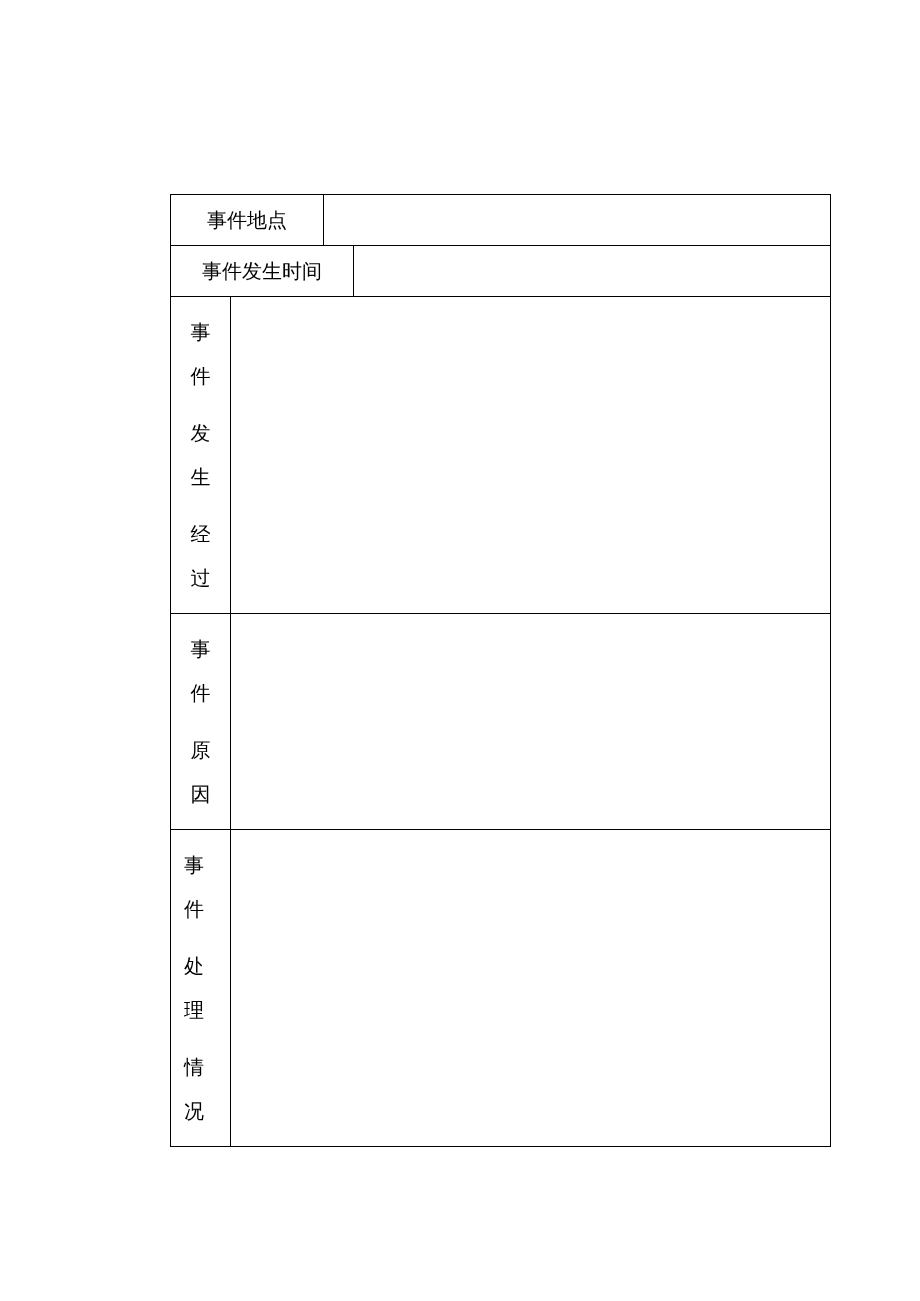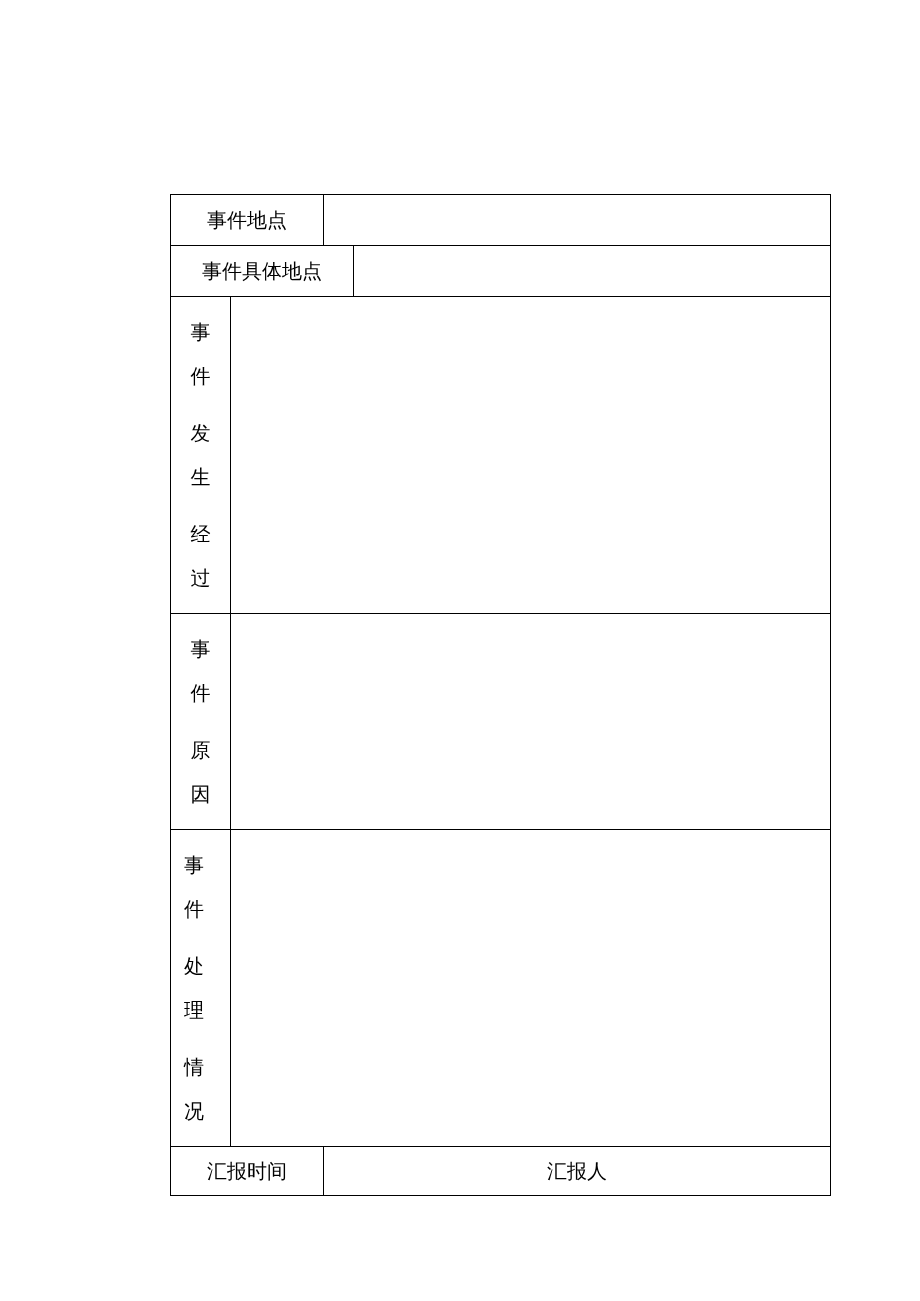--- a/index.html
+++ b/index.html
@@ -75,25 +75,25 @@
     <col style="width:384px">
   </colgroup>
 
   <tbody>
       <tr class="row-small">
     <td colspan="2" class="label-cell">事件地点</td>
     <td colspan="3" class="value-cell"></td>
   </tr>
 
 
-
   <tr class="row-small">
-    <td colspan="3" class="label-cell">事件具体地点</td>
+    <td colspan="3" class="label-cell">事件发生时间</td>
     <td colspan="2" class="value-cell"></td>
   </tr>
+
 
   <tr class="row-tall-1">
     <td class="vertical-label">
       <div>事件</div>
       <div>发生</div>
       <div>经过</div>
     </td>
     <td colspan="4" class="value-cell"></td>
   </tr>
 
@@ -107,20 +107,16 @@
 
   <tr class="row-tall-3">
     <td class="vertical-label-left">
       <div>事件</div>
       <div>处理</div>
       <div>情况</div>
     </td>
     <td colspan="4" class="value-cell"></td>
   </tr>
 
-  <tr class="row-footer">
-    <td colspan="2" class="label-cell">汇报时间</td>
-    <td colspan="3" class="label-cell">汇报人</td>
-  </tr>
 
 
 </tbody>
   </table>
 
 </body></html>

